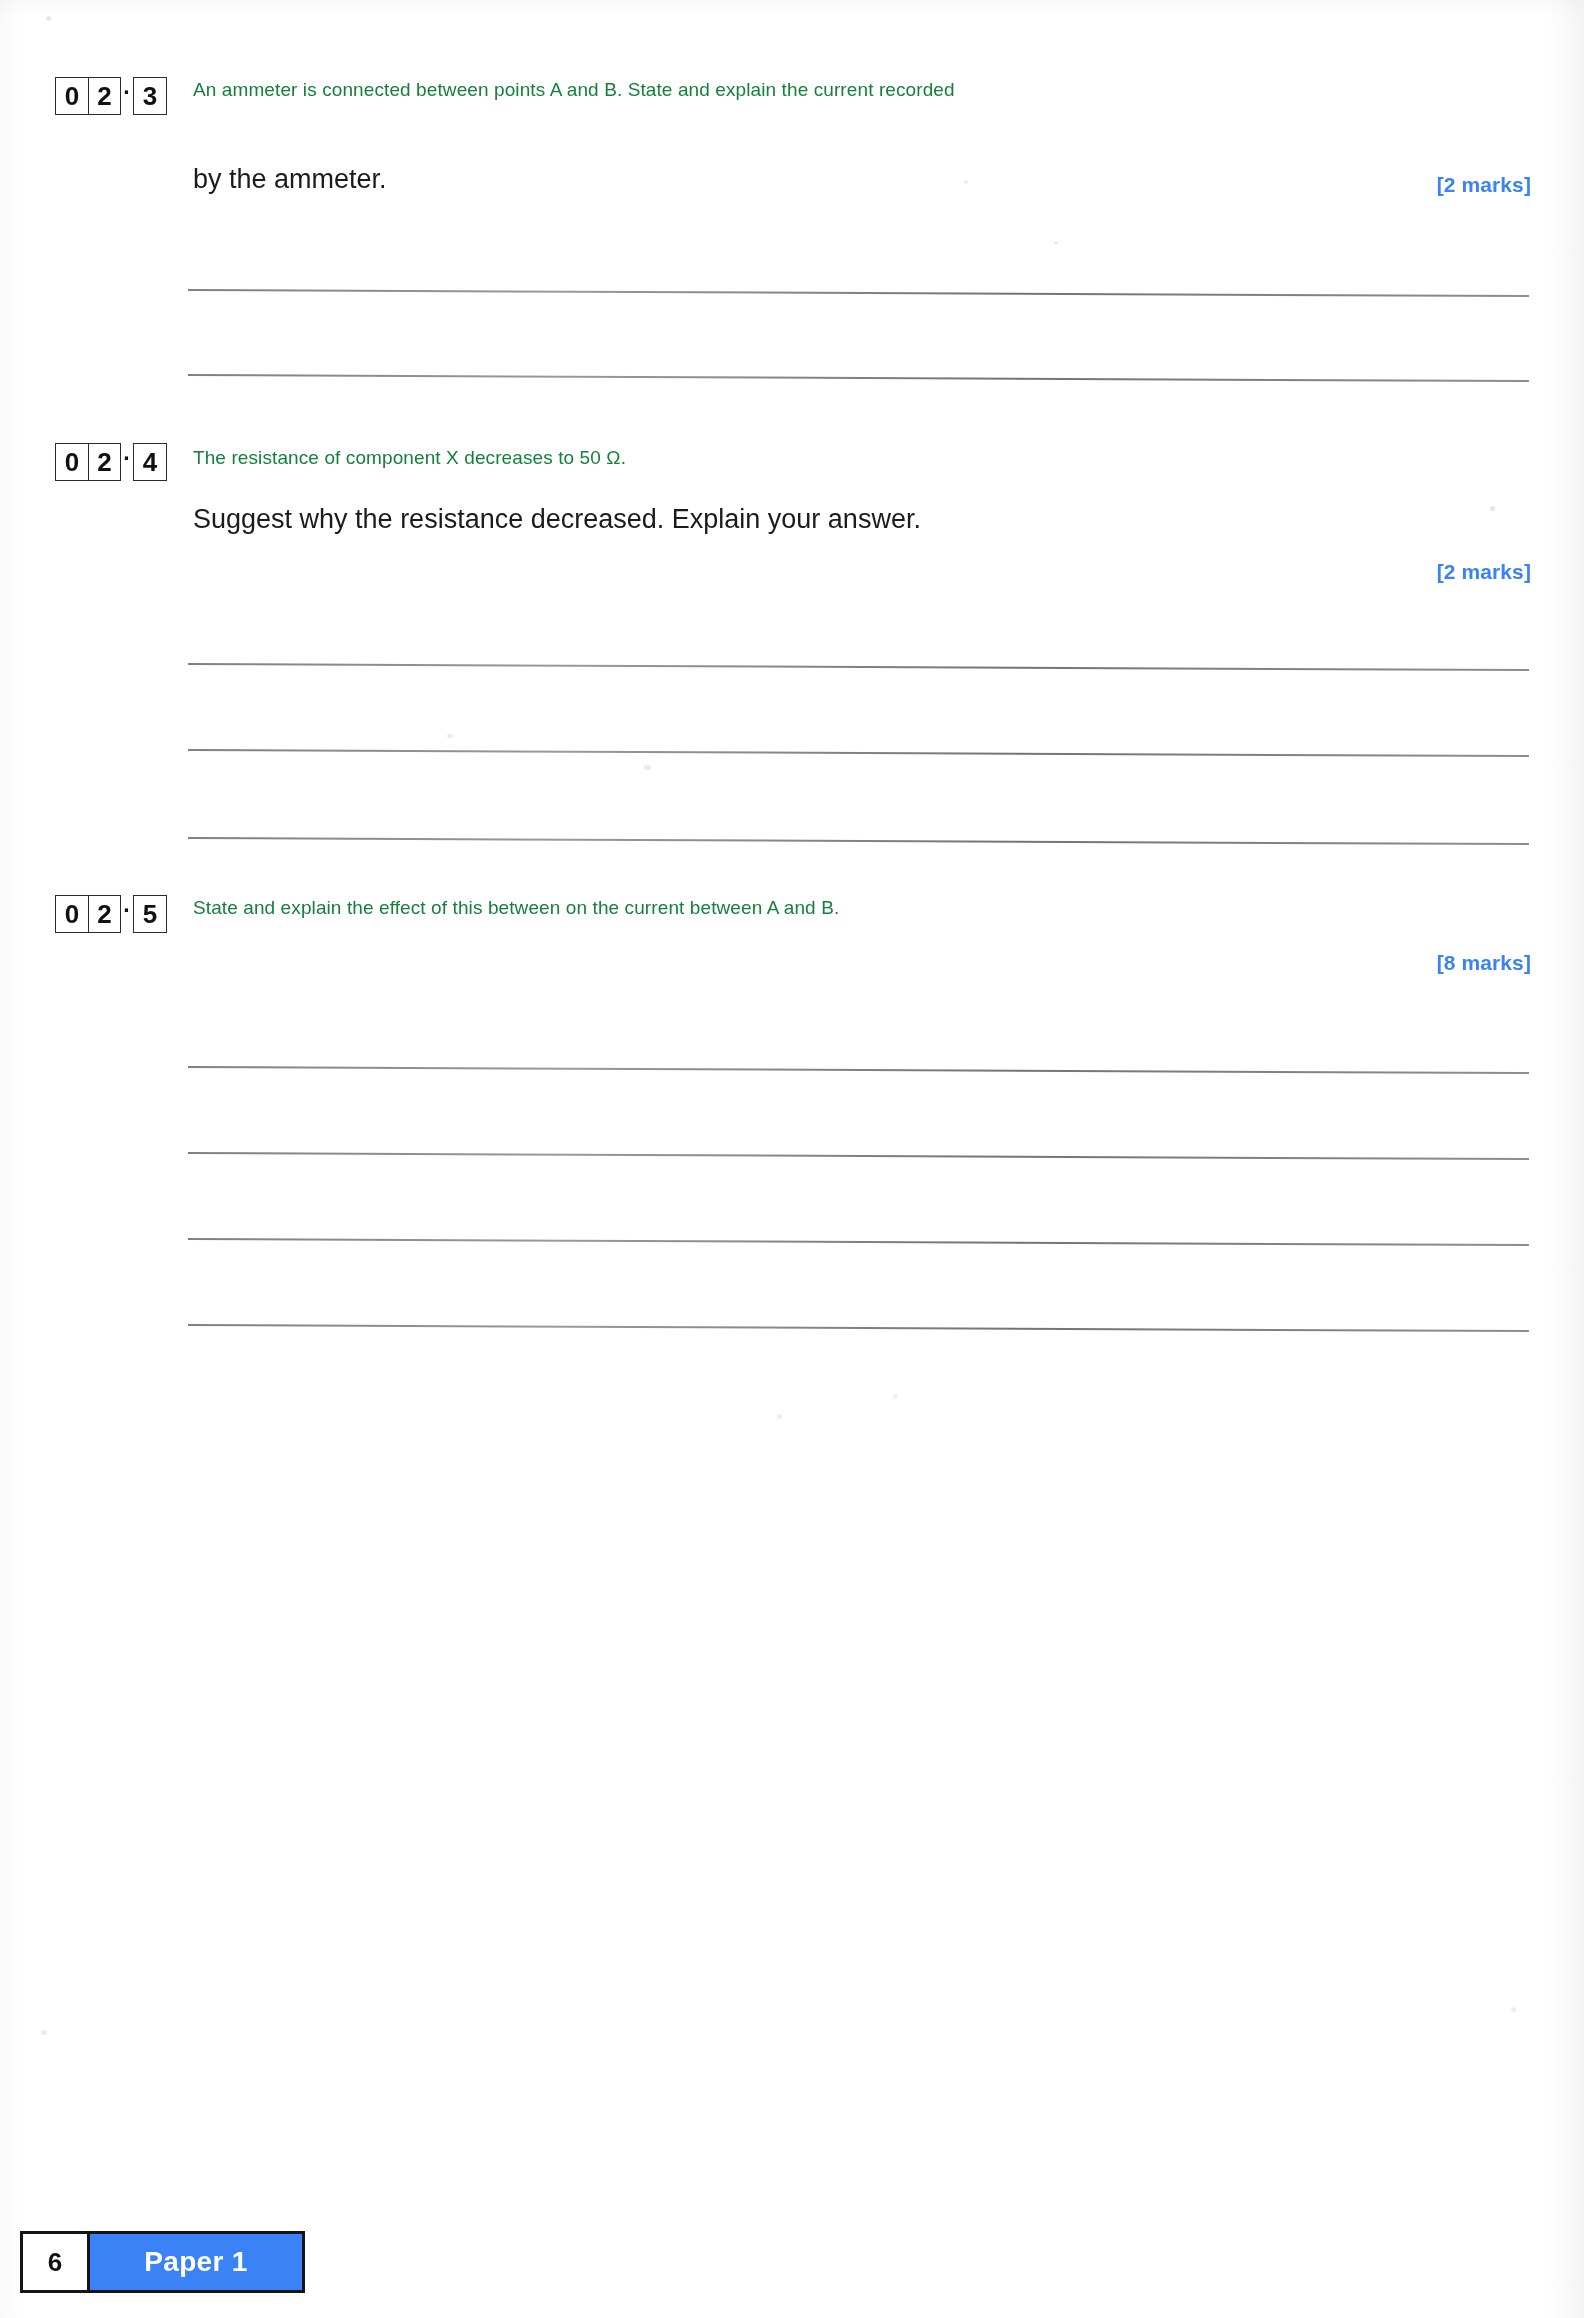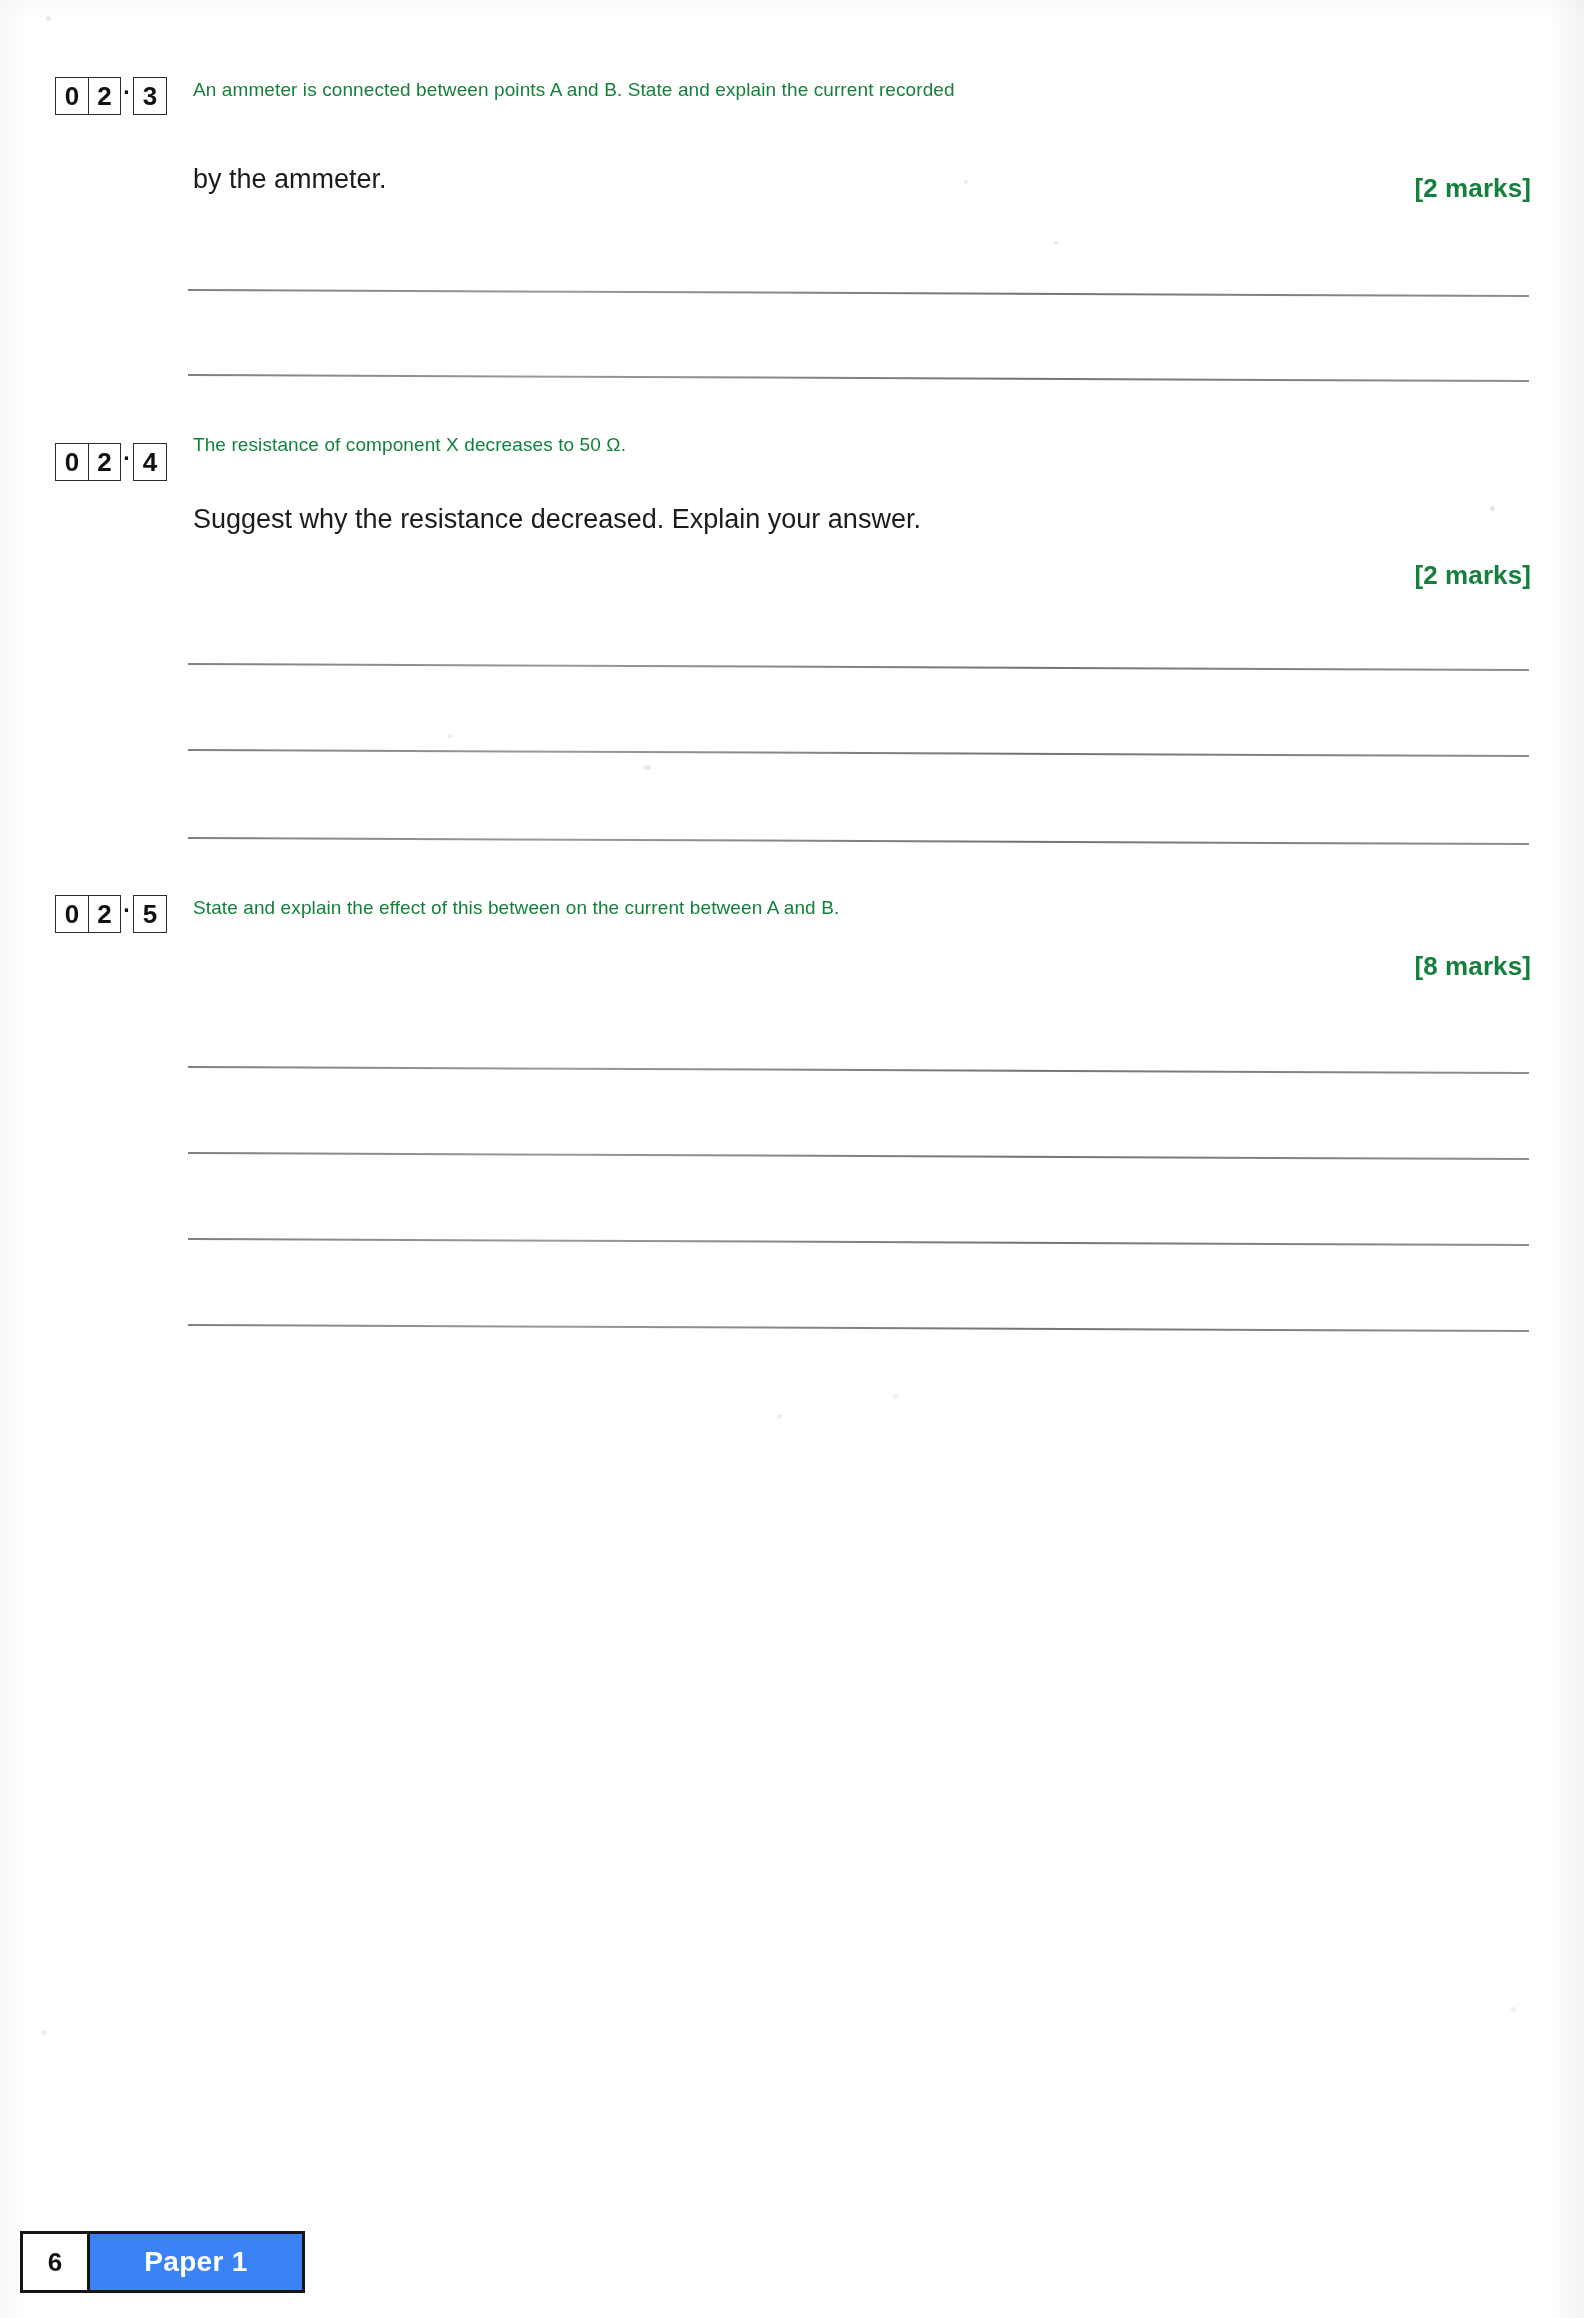--- a/index.html
+++ b/index.html
@@ -99,23 +99,23 @@
     position: absolute;
     left: 193px;
     font-size: 27px;
     line-height: 1.38;
     color: #1b1b1b;
   }
 
   .marks {
     position: absolute;
     right: 53px;
-    font-size: 26px;
-    font-weight: 700;
-    color: #15803d;
+    font-size: 21px;
+    font-weight: 700;
+    color: #3b82f6;
     letter-spacing: 0.1px;
   }
 
   
   .ansline {
     position: absolute;
     left: 188px;
     width: 1341px;
     height: 2px;
     background: linear-gradient(90deg,
@@ -210,21 +210,21 @@
       <div class="qnum-pair">
         <span class="qnum-cell">0</span>
         <span class="qnum-cell">2</span>
       </div>
       <span class="qnum-dot">·</span>
       <div class="qnum-single">
         <span class="qnum-cell">4</span>
       </div>
     </div>
 
-    <div class="qtext" style="top:432px; width:1326px;">The resistance of component X decreases to 50 Ω.</div>
+    <div class="qtext" style="top:445px; width:1326px;">The resistance of component X decreases to 50 Ω.</div>
     <div class="qtext-sub" style="top:501px;">Suggest why the resistance decreased. Explain your answer.</div>
 
     <div class="marks" style="top:560px;">[2 marks]</div>
 
     <div class="ansline" style="top:663px;"></div>
     <div class="ansline" style="top:749px;"></div>
     <div class="ansline" style="top:837px;"></div>
   </div>
 
   <div class="qblock" style="top:0;">

